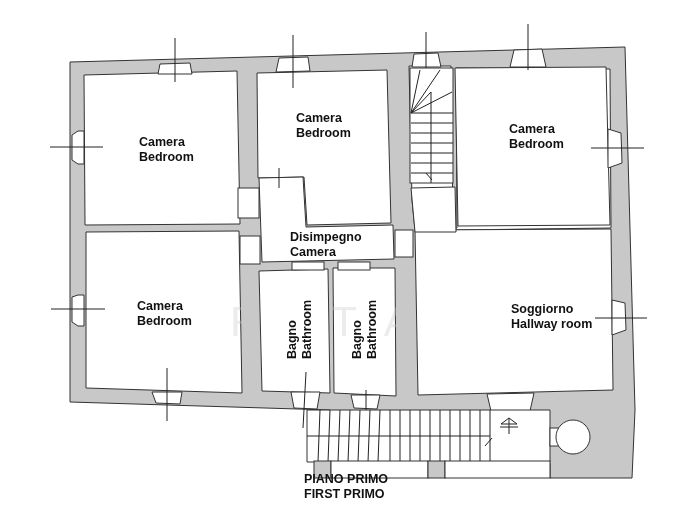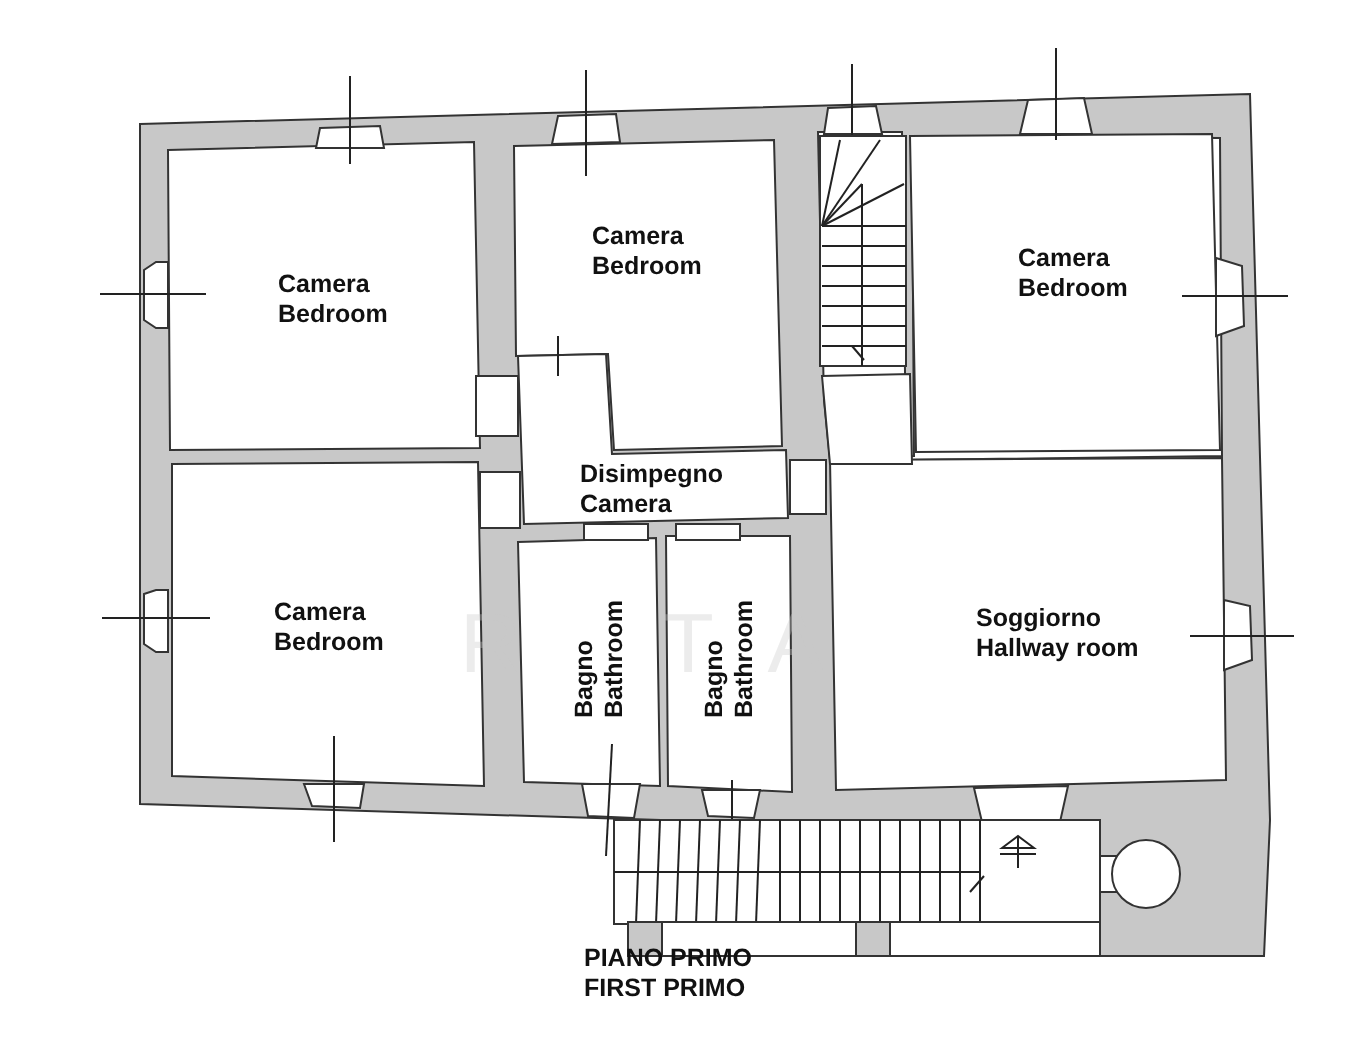--- a/index.html
+++ b/index.html
@@ -4,21 +4,21 @@
   <style>
     html, body { margin: 0; padding: 0; background: #ffffff; }
     body { width: 685px; height: 532px; position: relative; overflow: hidden; font-family: "Liberation Sans", sans-serif; }
     #plan { position: absolute; left: 0; top: 0; width: 685px; height: 532px; }
     .wall { fill: #c8c8c8; stroke: #333; stroke-width: 1; }
     .room { fill: #ffffff; stroke: #333; stroke-width: 1; }
     .line { stroke: #222; stroke-width: 1; fill: none; }
     .win { fill: #ffffff; stroke: #333; stroke-width: 1; }
     .label { position: absolute; font-weight: bold; font-size: 12.5px; color: #111; line-height: 15px; white-space: nowrap; }
     .vlabel { position: absolute; font-weight: bold; font-size: 12.5px; color: #111; line-height: 15px; white-space: nowrap; transform: rotate(-90deg); transform-origin: left top; }
-    .title { position: absolute; left: 292px; top: 472px; font-weight: bold; font-size: 12.5px; line-height: 15px; color: #111; }
+    .title { position: absolute; left: 304px; top: 472px; font-weight: bold; font-size: 12.5px; line-height: 15px; color: #111; }
     .watermark { position: absolute; left: 230px; top: 258px; font-size: 42px; letter-spacing: 30px; color: rgba(200,200,200,0.35); font-weight: normal; margin-top: 40px; }
   </style>
 </head>
 <body>
 
 <svg id="plan" viewBox="0 0 685 532" xmlns="http://www.w3.org/2000/svg">
 
   <polygon class="wall" points="70,62 625,47 635,410 632,478 550,478 550,463 330,463 330,410 70,402"></polygon>
 
   <polygon class="room" points="84,75 237,71 240,224 85,225"></polygon>
@@ -171,21 +171,21 @@
   <div>Bedroom</div>
 </div>
 <div class="vlabel" style="left:285px;top:359px;">
   <div>Bagno</div>
   <div>Bathroom</div>
 </div>
 <div class="vlabel" style="left:350px;top:359px;">
   <div>Bagno</div>
   <div>Bathroom</div>
 </div>
-<div class="label" style="left:488px;top:302px;">
+<div class="label" style="left:511px;top:302px;">
   <div>Soggiorno</div>
   <div>Hallway room</div>
 </div>
 
 <div class="title">
   <div>PIANO PRIMO</div>
   <div>FIRST PRIMO</div>
 </div>
 
 </body></html>

